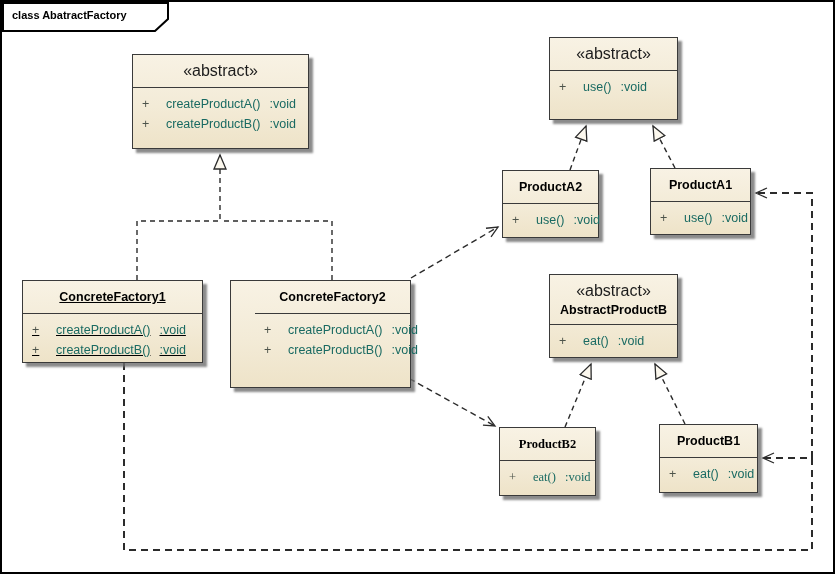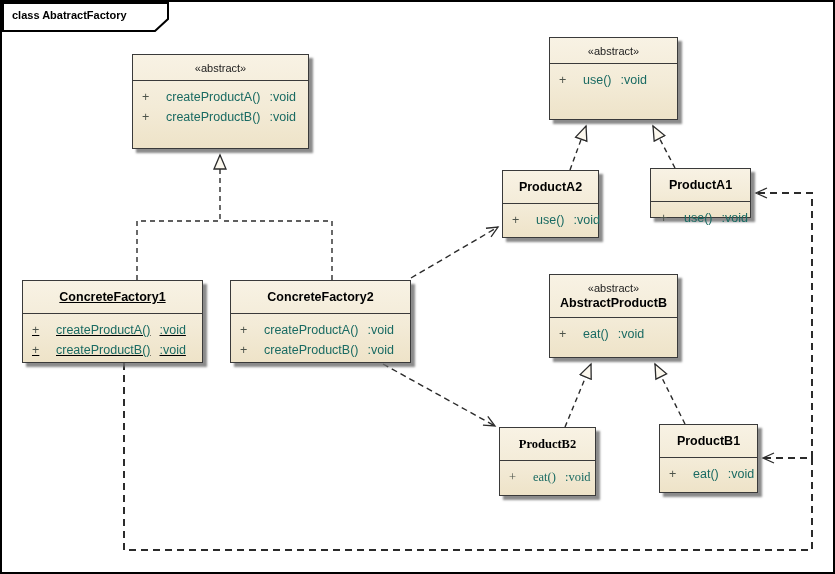--- a/index.html
+++ b/index.html
@@ -21,35 +21,35 @@
   .uml-class {
     position: absolute;
     box-sizing: border-box;
     background: linear-gradient(180deg, #f8f2e4 0%, #f3ebd7 55%, #eee3c8 100%);
     border: 1px solid #3a3a3a;
     box-shadow: 3.5px 3.5px 2px rgba(110,110,110,0.8);
   }
   .hdr { text-align: center; border-bottom: 1px solid #3a3a3a; }
   .hdr.duo { padding: 6px 4px 5px; }
   .hdr.solo { padding: 8px 4px 7px; }
-  .stereo { font-size: 11px; color: #1c1c1c; line-height: 1.3; }
+  .stereo { font-size: 16px; color: #1c1c1c; line-height: 1.3; }
   .cname { font-size: 12.5px; font-weight: bold; color: #000000; line-height: 1.35; }
   .ops { padding: 6px 6px 6px 9px; }
   .op { display: flex; font-size: 12.5px; line-height: 1.6; white-space: nowrap; }
   .vis { width: 24px; color: #4d544b; flex: 0 0 auto; }
   .sig { color: #196a62; }
   .ret { color: #196a62; margin-left: 9px; }
 
   
   #c-af  { left: 130px; top: 52px;  width: 177px; height: 95px; }
   #c-apa { left: 547px; top: 35px;  width: 129px; height: 83px; }
   #c-a2  { left: 500px; top: 168px; width: 97px;  height: 68px; }
-  #c-a1  { left: 648px; top: 166px; width: 101px; height: 50px; }
+  #c-a1  { left: 648px; top: 166px; width: 101px; height: 67px; }
   #c-cf1 { left: 20px;  top: 278px; width: 181px; height: 83px; text-decoration: underline; }
-  #c-cf2 { left: 228px; top: 278px; width: 181px; height: 83px; }
+  #c-cf2 { left: 228px; top: 278px; width: 181px; height: 108px; padding-left: 24px; }
   #c-apb { left: 547px; top: 272px; width: 129px; height: 84px; }
   #c-b2  { left: 497px; top: 425px; width: 97px;  height: 69px; font-family: Liberation Serif, serif; }
   #c-b1  { left: 657px; top: 422px; width: 99px;  height: 69px; }
 
   .conn { fill: none; stroke: #2b2b2b; }
   .realz { stroke-width: 1.4; stroke-dasharray: 5 4; }
   .dep   { stroke-width: 1.4; stroke-dasharray: 6 4; }
   .dep-routed { stroke-width: 2; stroke-dasharray: 7 5; }
 </style>
 </head>

